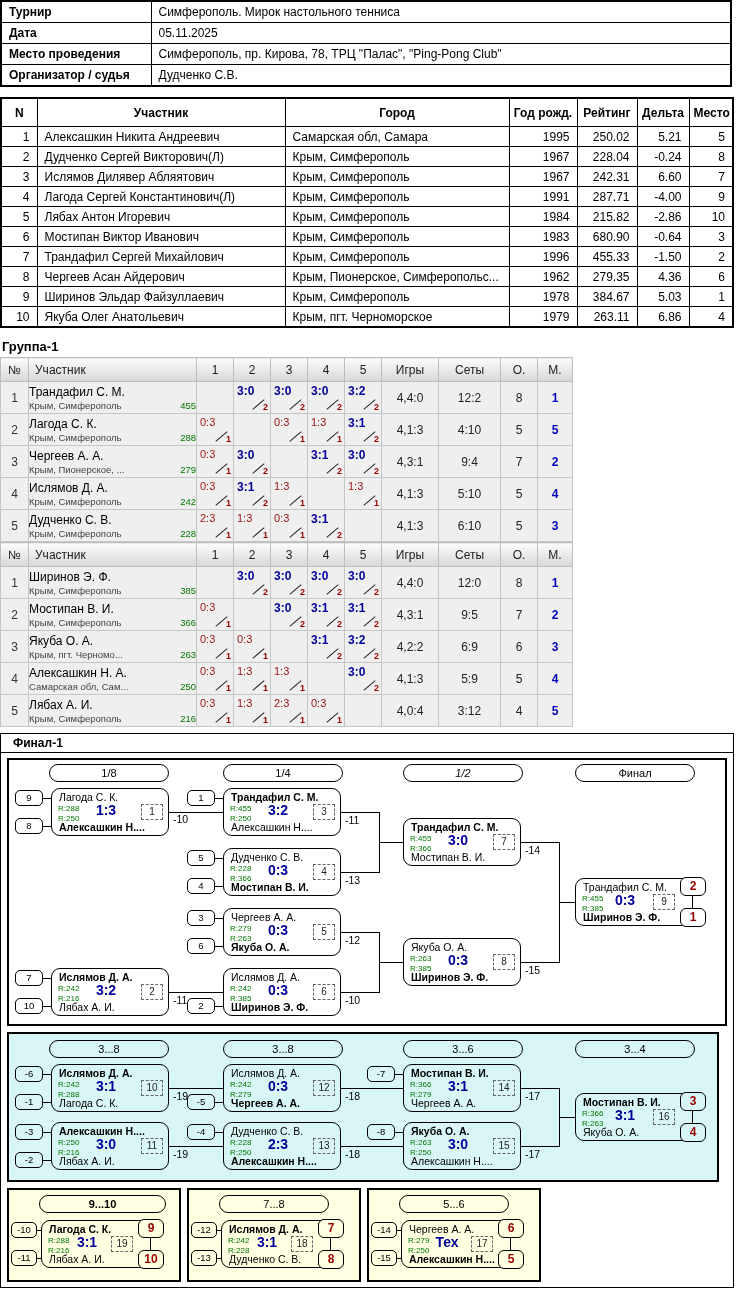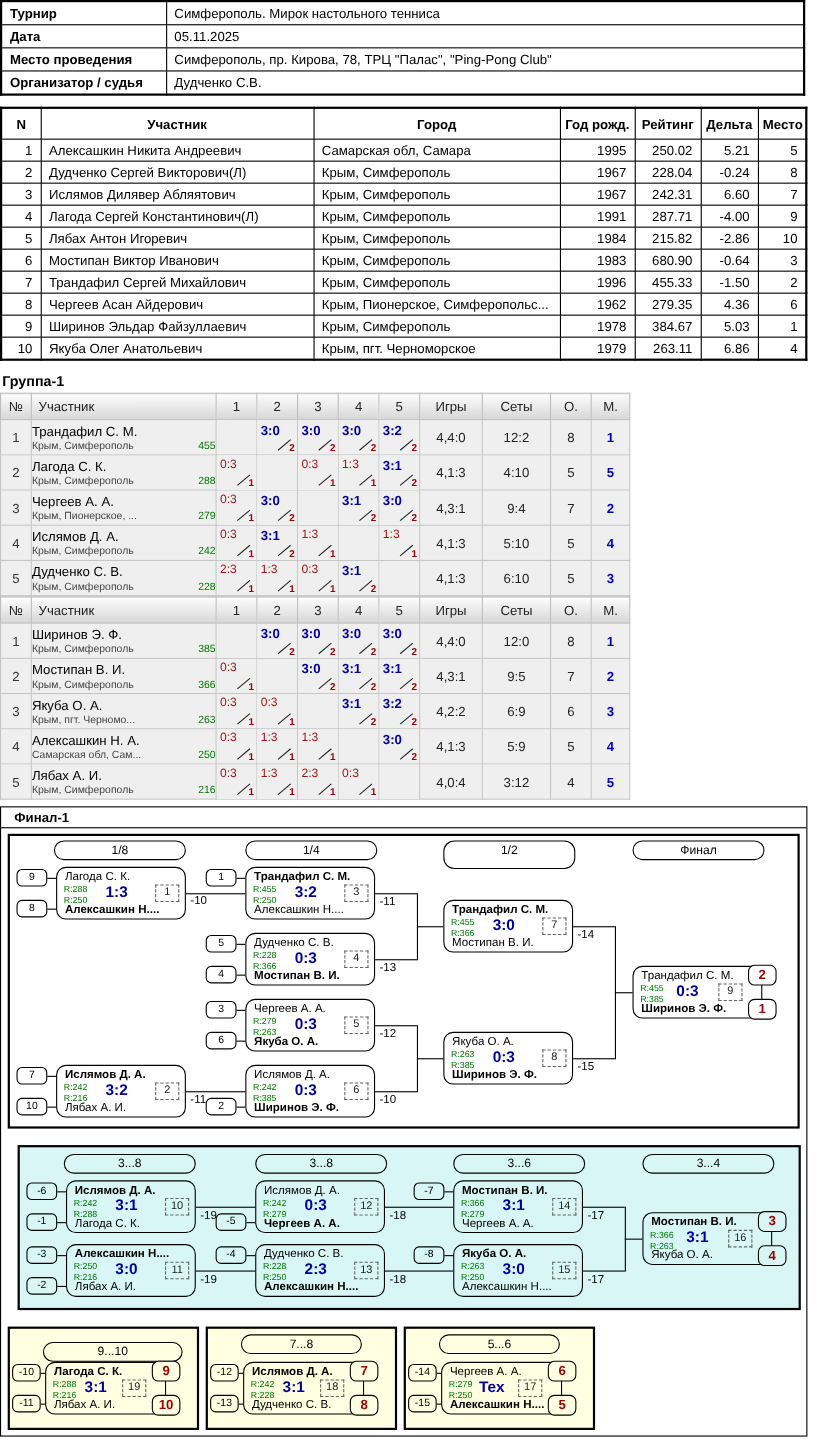--- a/index.html
+++ b/index.html
@@ -36,21 +36,21 @@
   .gw{color:#000099;font-weight:bold;font-size:12px;}
   .gl{color:#991111;font-size:11px;}
   .gslash{position:absolute;right:4px;bottom:8px;width:15px;height:1px;background:#222;transform:rotate(-40deg);}
   .gpt{position:absolute;right:2px;bottom:1px;font-size:9px;font-weight:bold;color:#990000;}
 
   
   .final{width:734px;border:1px solid #000;margin-top:6px;box-sizing:border-box;background:#fff;}
   .ftitle{height:18px;line-height:18px;border-bottom:1px solid #000;font-weight:bold;font-size:12px;padding-left:12px;}
   .sec{position:relative;box-sizing:border-box;border:2px solid #000;}
   .smain{margin:5px 6px 0 6px;width:720px;height:268px;background:#fff;}
-  .scons{margin:15px;width:712px;height:150px;background:#d9f6f6;}
+  .scons{margin:6px;width:712px;height:150px;background:#d9f6f6;}
   .prow{margin:0 6px 5px 6px;display:flex;gap:6px;}
   .panel{position:relative;box-sizing:border-box;width:174px;height:94px;border:2px solid #000;background:#ffffe2;}
   .pill{position:absolute;box-sizing:border-box;height:18px;border:1px solid #000;border-radius:10px;text-align:center;font-size:11px;line-height:16px;background:inherit;}
   .mbox{position:absolute;box-sizing:border-box;height:48px;border:1px solid #000;border-radius:9px;background:inherit;}
   .smain .mbox,.smain .pill,.smain .seed{background:#fff;}
   .scons .mbox,.scons .pill,.scons .seed{background:#d9f6f6;}
   .panel .mbox,.panel .pill,.panel .seed{background:#ffffe2;}
   .mn{position:absolute;left:7px;right:4px;font-size:10.5px;line-height:12px;white-space:nowrap;overflow:hidden;}
   .mn1{top:2px;} .mn2{bottom:2px;}
   .win{font-weight:bold;}
@@ -627,21 +627,21 @@
           </tr>
         </tbody>
       </table>
     </div>
 
   <div class="final">
     <div class="ftitle">Финал-1</div>
     <div class="sec smain">
         <div class="pill" style="left: 40px; top: 4px; width: 120px; height: 18px;">1/8</div>
         <div class="pill" style="left: 214px; top: 4px; width: 120px; height: 18px;">1/4</div>
-        <div class="pill" style="left: 394px; top: 4px; width: 120px; height: 26px;">1/2</div>
+        <div class="pill" style="left: 394px; top: 4px; width: 120px; height: 18px; font-style: italic;">1/2</div>
         <div class="pill" style="left: 566px; top: 4px; width: 120px; height: 18px;">Финал</div>
         <div class="ln" style="left: 160px; top: 52px; width: 54px; height: 1px;"></div>
         <div class="ln" style="left: 160px; top: 232px; width: 54px; height: 1px;"></div>
         <div class="ln" style="left: 332px; top: 52px; width: 38px; height: 1px;"></div>
         <div class="ln" style="left: 332px; top: 112px; width: 38px; height: 1px;"></div>
         <div class="ln" style="left: 370px; top: 52px; width: 1px; height: 61px;"></div>
         <div class="ln" style="left: 370px; top: 82px; width: 24px; height: 1px;"></div>
         <div class="ln" style="left: 332px; top: 172px; width: 38px; height: 1px;"></div>
         <div class="ln" style="left: 332px; top: 232px; width: 38px; height: 1px;"></div>
         <div class="ln" style="left: 370px; top: 172px; width: 1px; height: 61px;"></div>
@@ -842,21 +842,21 @@
           <div class="mr mr2">R:263</div>
           <div class="mscore">3:1</div>
           <div class="numbox">16</div>
           <div class="mn mn2">Якуба О. А.</div>
           <div class="badge b1">3</div>
           <div class="badge b2">4</div>
         </div>
       </div>
     <div class="prow">
         <div class="panel">
-          <div class="pill" style="left: 30px; top: 12px; width: 127px; height: 18px;">9...10</div>
+          <div class="pill" style="left: 30px; top: 5px; width: 127px; height: 18px; font-weight: bold;">9...10</div>
           <div class="mbox hasb" style="left: 32px; top: 30px; width: 110px; height: 48px;">
             <div class="mn mn1 win">Лагода С. К.</div>
             <div class="mr mr1">R:288</div>
             <div class="mr mr2">R:216</div>
             <div class="mscore">3:1</div>
             <div class="numbox">19</div>
             <div class="mn mn2">Лябах А. И.</div>
             <div class="badge b1">9</div>
             <div class="badge b2">10</div>
           </div>

